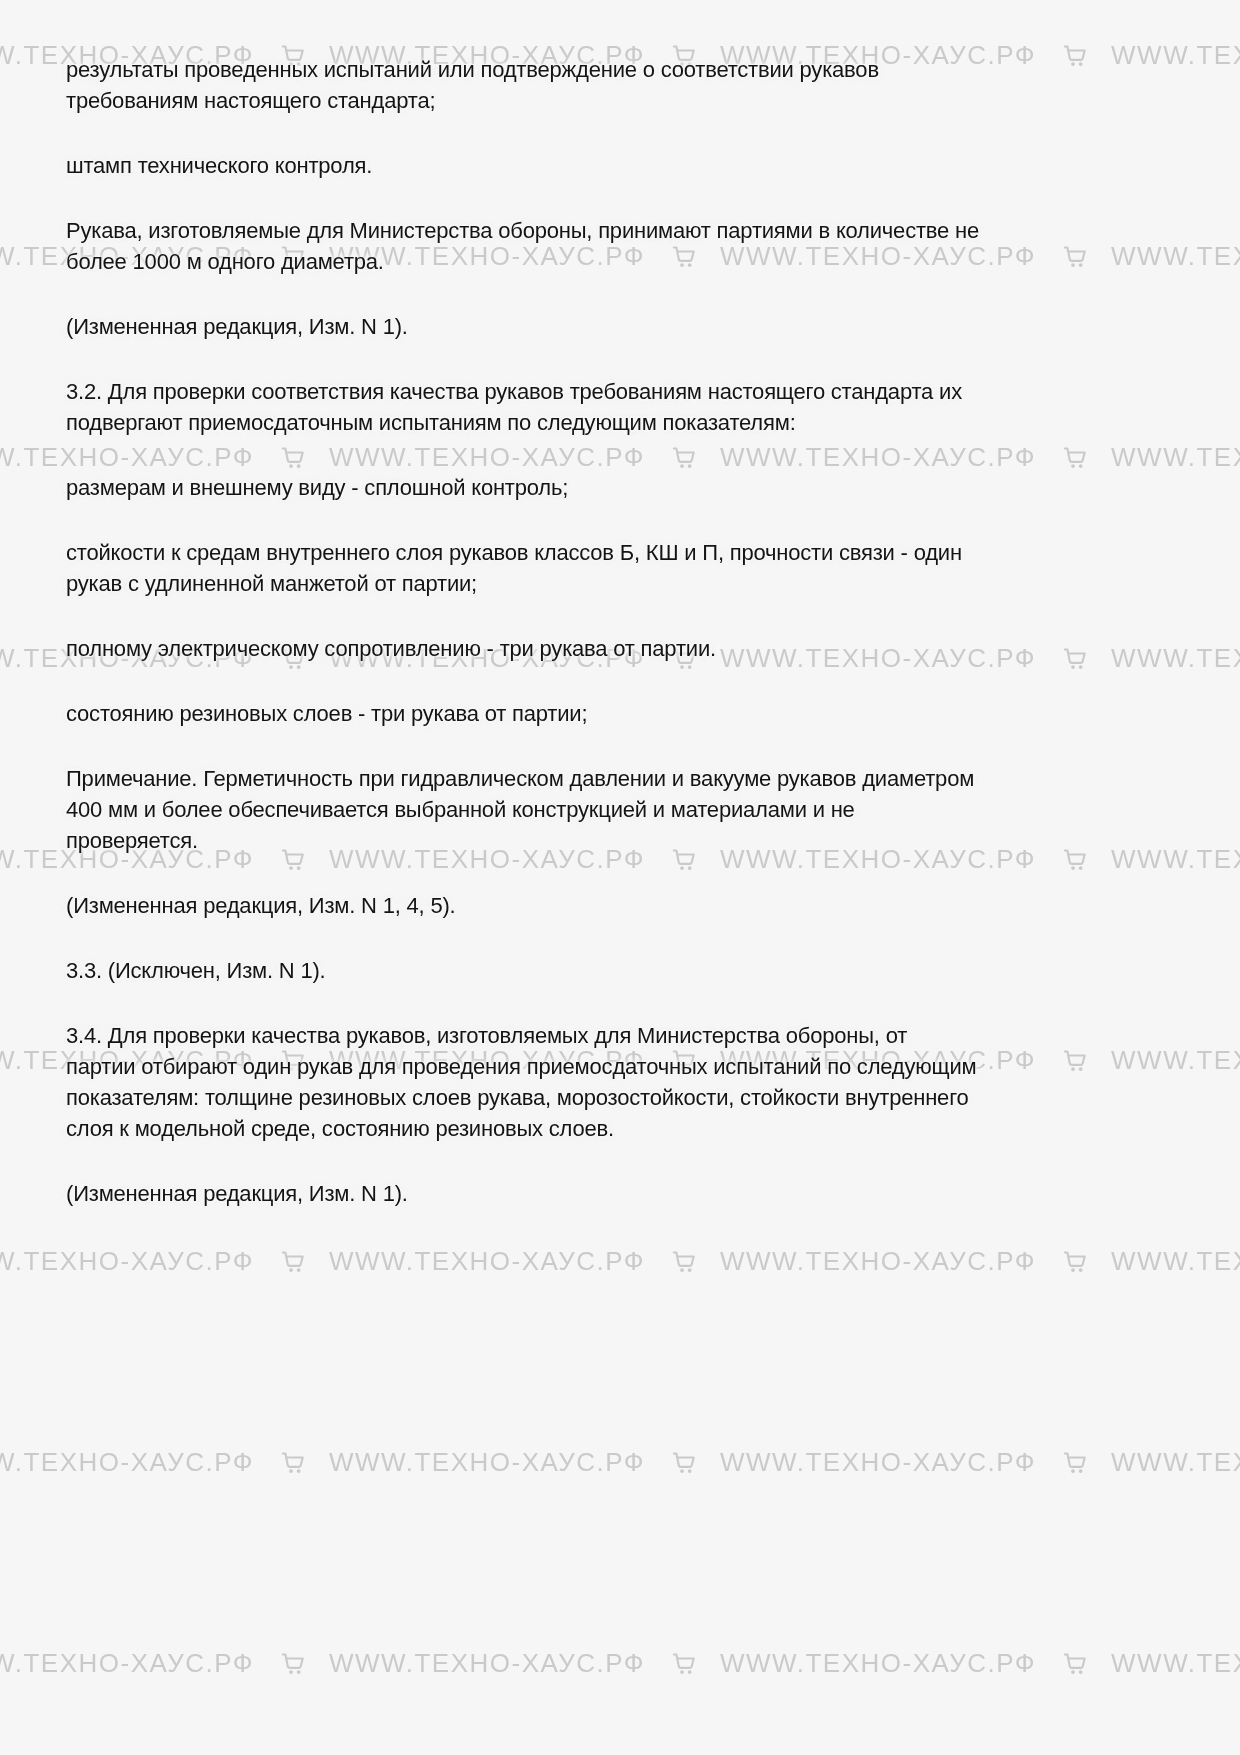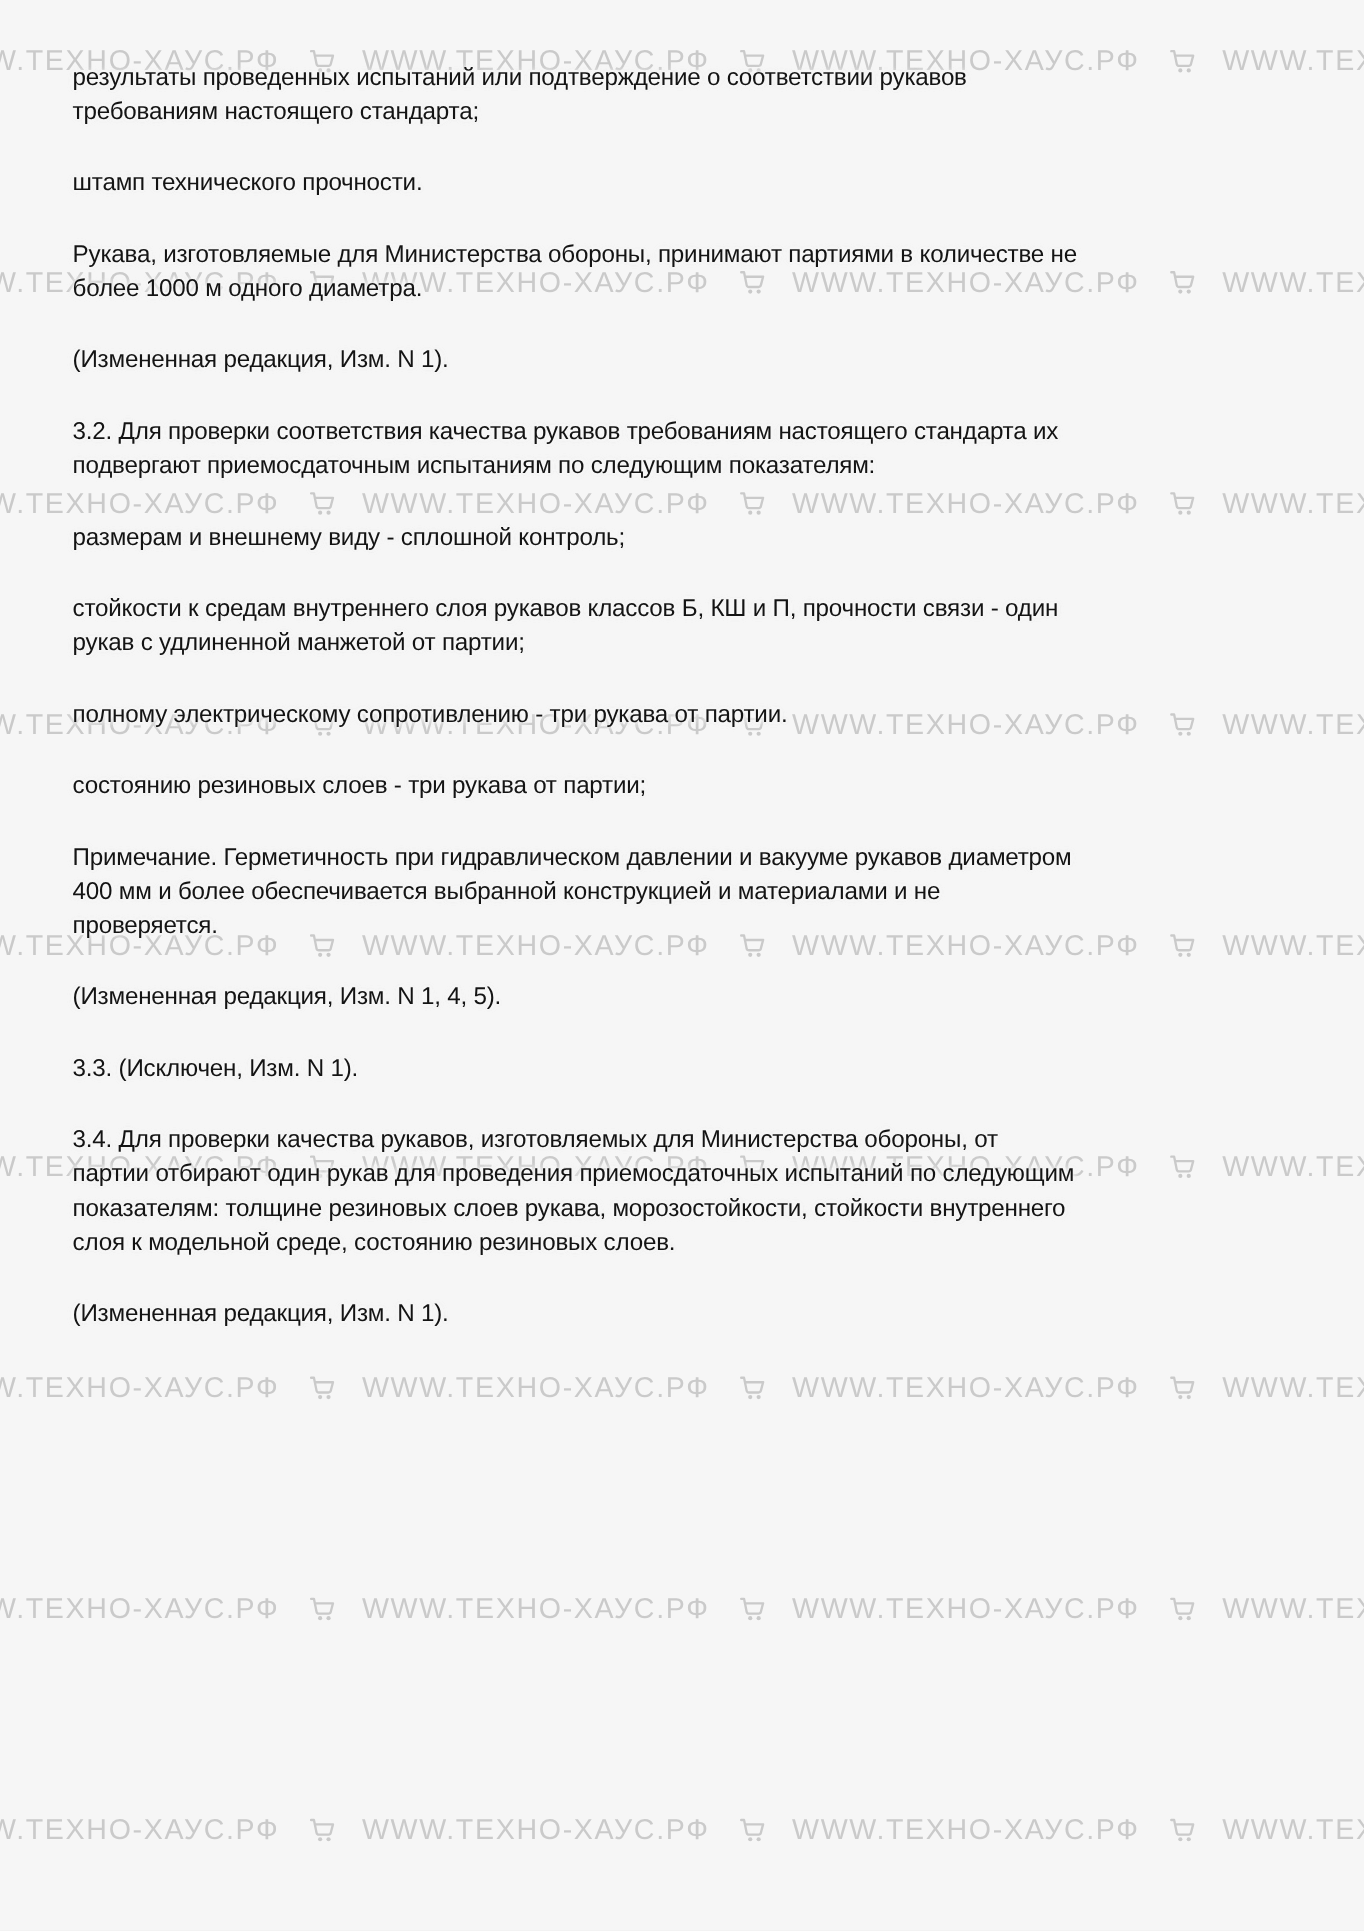--- a/index.html
+++ b/index.html
@@ -249,21 +249,21 @@
           <circle cx="9.8" cy="19.6" r="1.7" fill="#c3c3c3"></circle>
           <circle cx="16.6" cy="19.6" r="1.7" fill="#c3c3c3"></circle>
         </svg>
         <span class="wm-seg">WWW.ТЕХНО-ХАУС.РФ</span>
       </div>
     </div>
 
   <main class="content">
     <p class="para">результаты проведенных испытаний или подтверждение о соответствии рукавов
 требованиям настоящего стандарта;</p>
-    <p class="para">штамп технического прочности.</p>
+    <p class="para">штамп технического контроля.</p>
     <p class="para">Рукава, изготовляемые для Министерства обороны, принимают партиями в количестве не
 более 1000 м одного диаметра.</p>
     <p class="para">(Измененная редакция, Изм. N 1).</p>
     <p class="para">3.2. Для проверки соответствия качества рукавов требованиям настоящего стандарта их
 подвергают приемосдаточным испытаниям по следующим показателям:</p>
     <p class="para">размерам и внешнему виду - сплошной контроль;</p>
     <p class="para">стойкости к средам внутреннего слоя рукавов классов Б, КШ и П, прочности связи - один
 рукав с удлиненной манжетой от партии;</p>
     <p class="para">полному электрическому сопротивлению - три рукава от партии.</p>
     <p class="para">состоянию резиновых слоев - три рукава от партии;</p>

